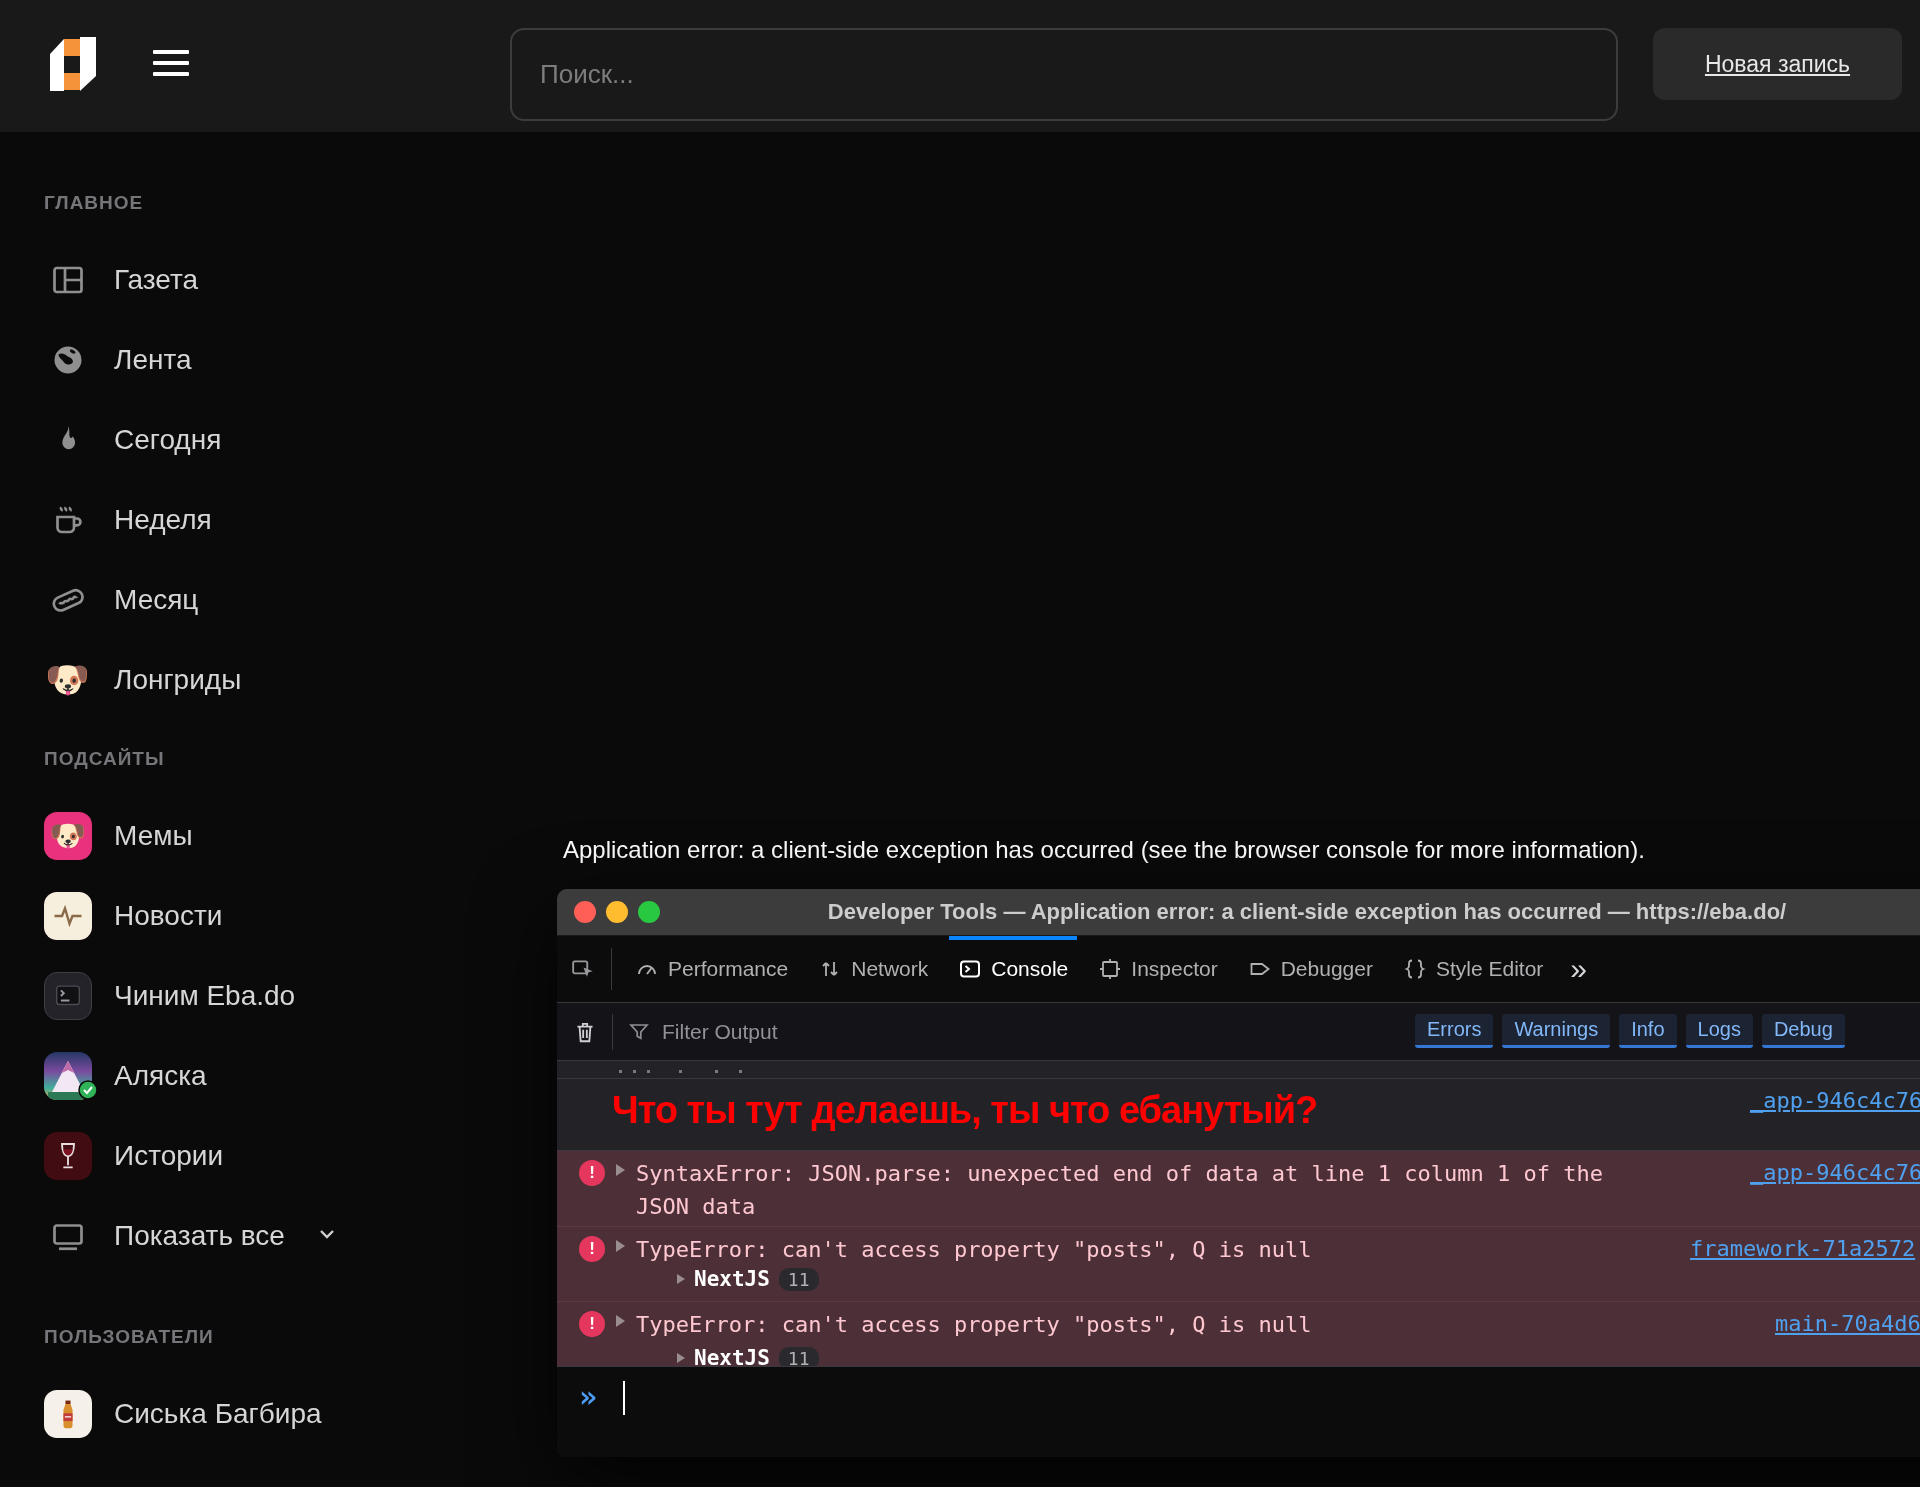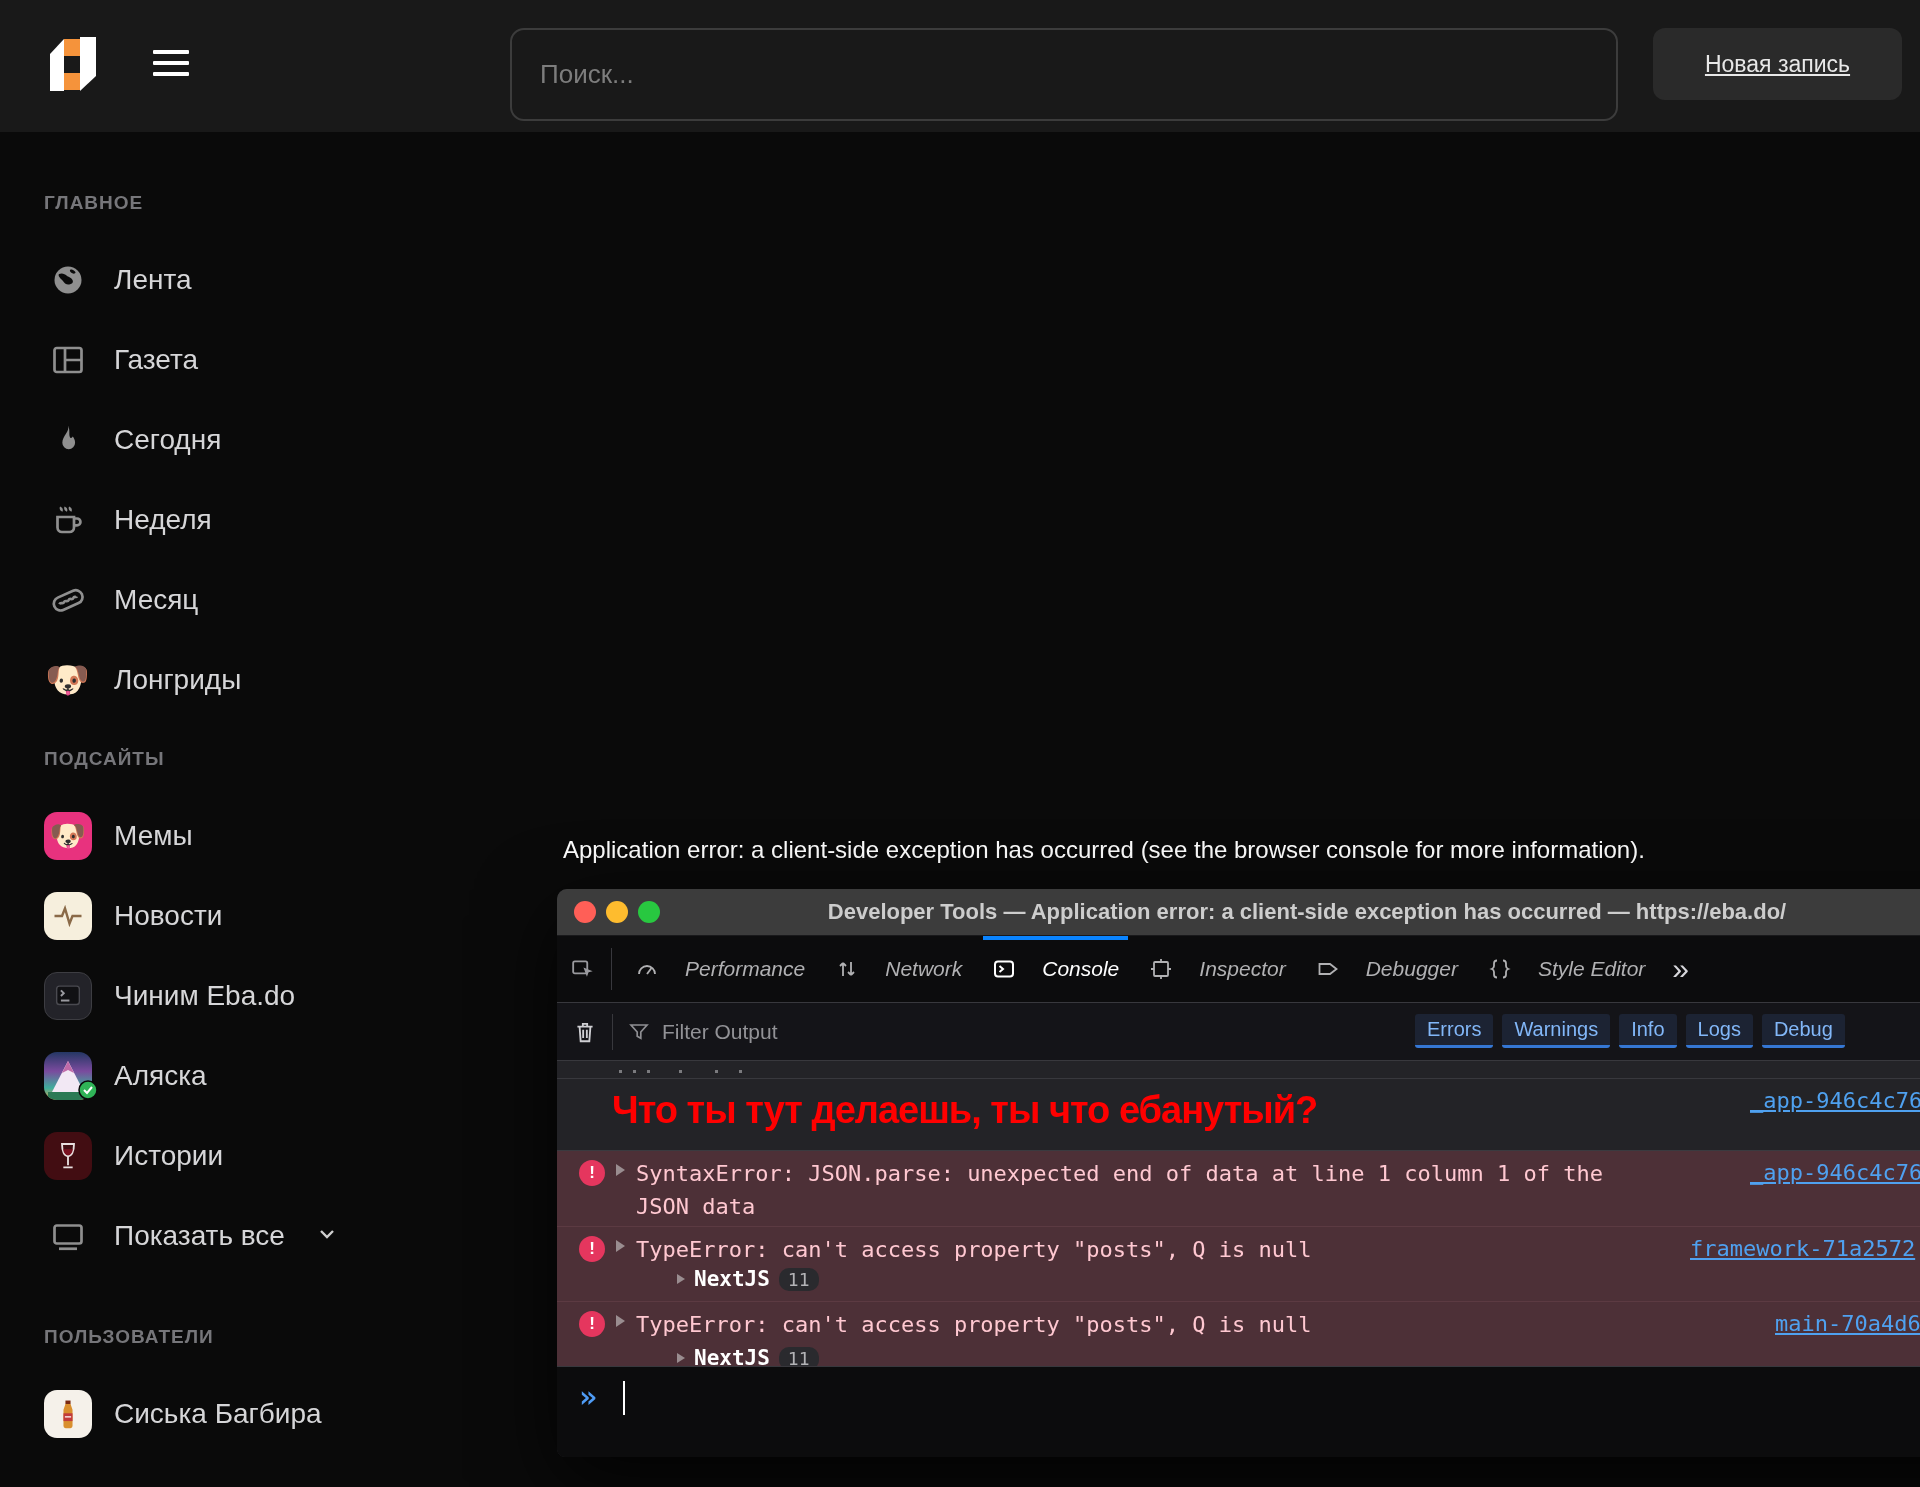--- a/index.html
+++ b/index.html
@@ -35,22 +35,22 @@
             border-radius:10px 10px 8px 8px;box-shadow:0 25px 80px rgba(0,0,0,.75);overflow:hidden;
             font-family:"Liberation Sans",sans-serif;}
   .dt-titlebar{position:relative;height:46px;background:#3c3c3c;border-bottom:1px solid #19191b;}
   .tl{position:absolute;top:12px;width:22px;height:22px;border-radius:50%;border:0;padding:0;cursor:pointer;}
   .tl.r{left:17px;background:#ff5f57;} .tl.y{left:49px;background:#febc2e;} .tl.g{left:81px;background:#28c840;}
   .dt-title{position:absolute;left:0;right:0;top:0;height:46px;line-height:46px;text-align:center;
             color:#cdcdcd;font-weight:bold;font-size:22px;white-space:nowrap;}
   .dt-tabbar{position:relative;height:66px;background:#0c0c0d;border-bottom:1px solid #38383d;
              display:flex;align-items:center;padding:0 6px;}
   .tabsep{width:1px;height:42px;background:#38383d;margin:0 8px 0 6px;}
-  .tab{display:flex;align-items:center;gap:26px;color:#b1b1b3;font-size:21px;padding:0 15px;height:66px;
-       position:relative;cursor:pointer;white-space:nowrap;font-style:italic;}
+  .tab{display:flex;align-items:center;gap:9px;color:#b1b1b3;font-size:21px;padding:0 15px;height:66px;
+       position:relative;cursor:pointer;white-space:nowrap;}
   .tab.active{color:#fff;}
   .tab.active::before{content:"";position:absolute;left:6px;right:6px;top:0;height:4px;background:#0a84ff;}
   .picker{color:#9a9a9e;padding:0 8px;display:flex;align-items:center;cursor:pointer;}
   .tab-ovf{color:#d7d7db;font-size:30px;padding:0 12px;cursor:pointer;}
   .dt-filter{position:relative;height:57px;background:#141418;border-bottom:1px solid #38383d;
              display:flex;align-items:center;}
   .trash{color:#cfcfd3;margin:0 14px 0 15px;cursor:pointer;display:flex;}
   .fsep{width:1px;height:36px;background:#38383d;margin-right:14px;}
   .funnel{color:#8f8f93;margin-right:9px;display:flex;}
   .filter-input{background:transparent;border:0;outline:none;color:#d7d7db;font-size:21px;width:420px;
@@ -110,35 +110,35 @@
     </button>
     <input class="search" type="text" placeholder="Поиск..." style="">
     <button class="newpost">Новая запись</button>
   </header>
 
   <aside class="sidebar">
     <div class="sec-label">ГЛАВНОЕ</div>
 
     <div class="si">
       <span class="sico">
+        <svg class="line" width="36" height="36" viewBox="0 0 24 24" fill="none" stroke="currentColor" stroke-width="1.8">
+          <rect x="3" y="4" width="18" height="16" rx="1.5"></rect>
+            <path d="M10 4v16M10 12h11"></path>
+          </svg>
+        </span>
+      <span class="silabel">Газета</span>
+    </div>
+    <div class="si">
+      <span class="sico">
         <svg width="36" height="36" viewBox="0 0 24 24">
           <circle cx="12" cy="12" r="9" fill="#8f8f8f"></circle>
           <path fill="#0a0a0a" d="M6 8c2-1 4 0 5 1s3 1 4 3-1 3-3 3-3-2-4-3-3-3-2-4zM14 5c1 0 3 1 3 2s-2 1-3 0 -1-2 0-2z"></path>
           </svg>
         </span>
       <span class="silabel">Лента</span>
-    </div>
-    <div class="si">
-      <span class="sico">
-        <svg class="line" width="36" height="36" viewBox="0 0 24 24" fill="none" stroke="currentColor" stroke-width="1.8">
-          <rect x="3" y="4" width="18" height="16" rx="1.5"></rect>
-            <path d="M10 4v16M10 12h11"></path>
-          </svg>
-        </span>
-      <span class="silabel">Газета</span>
     </div>
     <div class="si">
       <span class="sico">
         <svg width="34" height="34" viewBox="0 0 24 24">
           <path fill="#8f8f8f" d="M12 2c1.5 4-4 7-4 12a4.5 4.5 0 0 0 9 0c0-2-.8-3.2-1.6-4.4-.7 1.2-1.4 1.4-2 .4-1-1.8.3-5-1.4-8z"></path>
           </svg>
         </span>
       <span class="silabel">Сегодня</span>
     </div>
     <div class="si">

